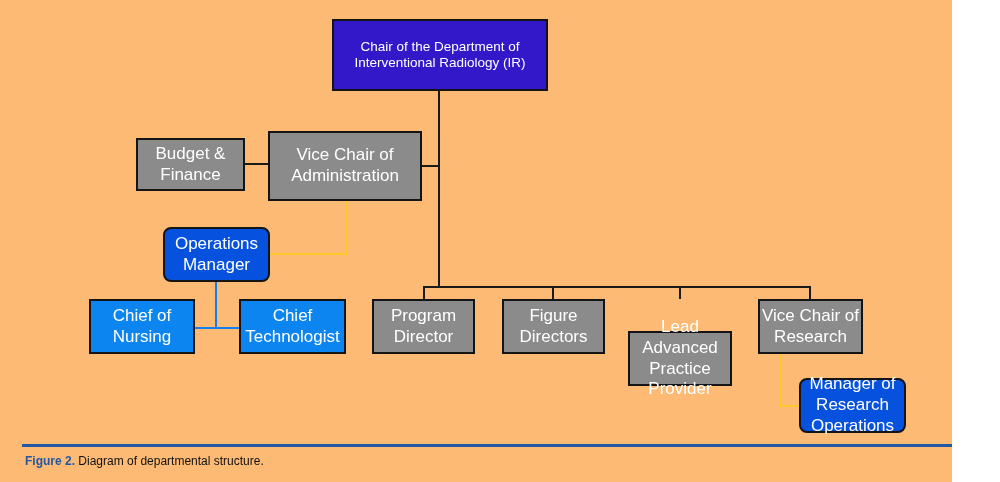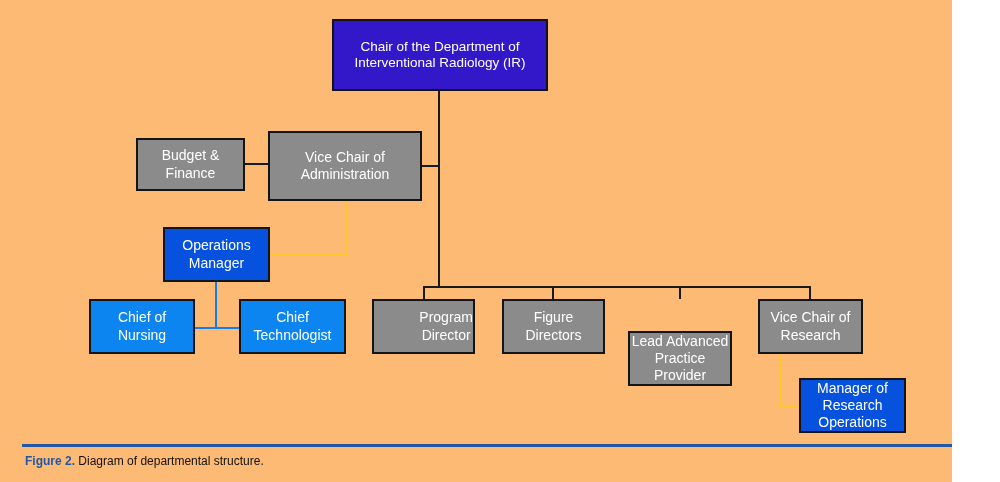--- a/index.html
+++ b/index.html
@@ -10,26 +10,26 @@
     font-family:"Liberation Sans", sans-serif;
     overflow:hidden;
   }
   .node{
     position:absolute;
     box-sizing:border-box;
     border:2px solid #141414;
     color:#ffffff;
     display:flex;align-items:center;justify-content:center;
     text-align:center;
-    font-size:14px;
+    font-size:17px;
     line-height:1.22;
   }
   .node span{white-space:pre-line;}
   .node.darkblue{background:#3318c9;}
-  .node.medblue{background:#0652de;}
+  .node.medblue{background:#0652de;border-radius:8px;}
   .node.brightblue{background:#0d85f1;}
   .node.gray{background:#8b8b8b;}
   .chair{font-size:13.5px;}
   .line{position:absolute;}
   .black{background:#1a1a1a;}
   .yellow{background:#fcc72c;}
   .blueline{background:#1080f0;}
   .caption-rule{
     position:absolute;left:22px;top:444px;width:947px;height:3px;
     background:#2257a4;
@@ -85,21 +85,21 @@
   <div class="node brightblue" style="left:89px;top:299px;width:106px;height:55px;">
     <span>Chief of
 Nursing</span>
   </div>
 
   <div class="node brightblue" style="left:239px;top:299px;width:107px;height:55px;">
     <span>Chief
 Technologist</span>
   </div>
 
-  <div class="node gray" style="left:372px;top:299px;width:103px;height:55px;justify-content:flex-end;">
+  <div class="node gray" style="left:372px;top:299px;width:103px;height:55px;">
     <span>Program
 Director</span>
   </div>
 
   <div class="node gray" style="left:502px;top:299px;width:103px;height:55px;">
     <span>Figure
 Directors</span>
   </div>
 
   <div class="node gray" style="left:628px;top:299px;width:104px;height:55px;margin-top:32px;">

